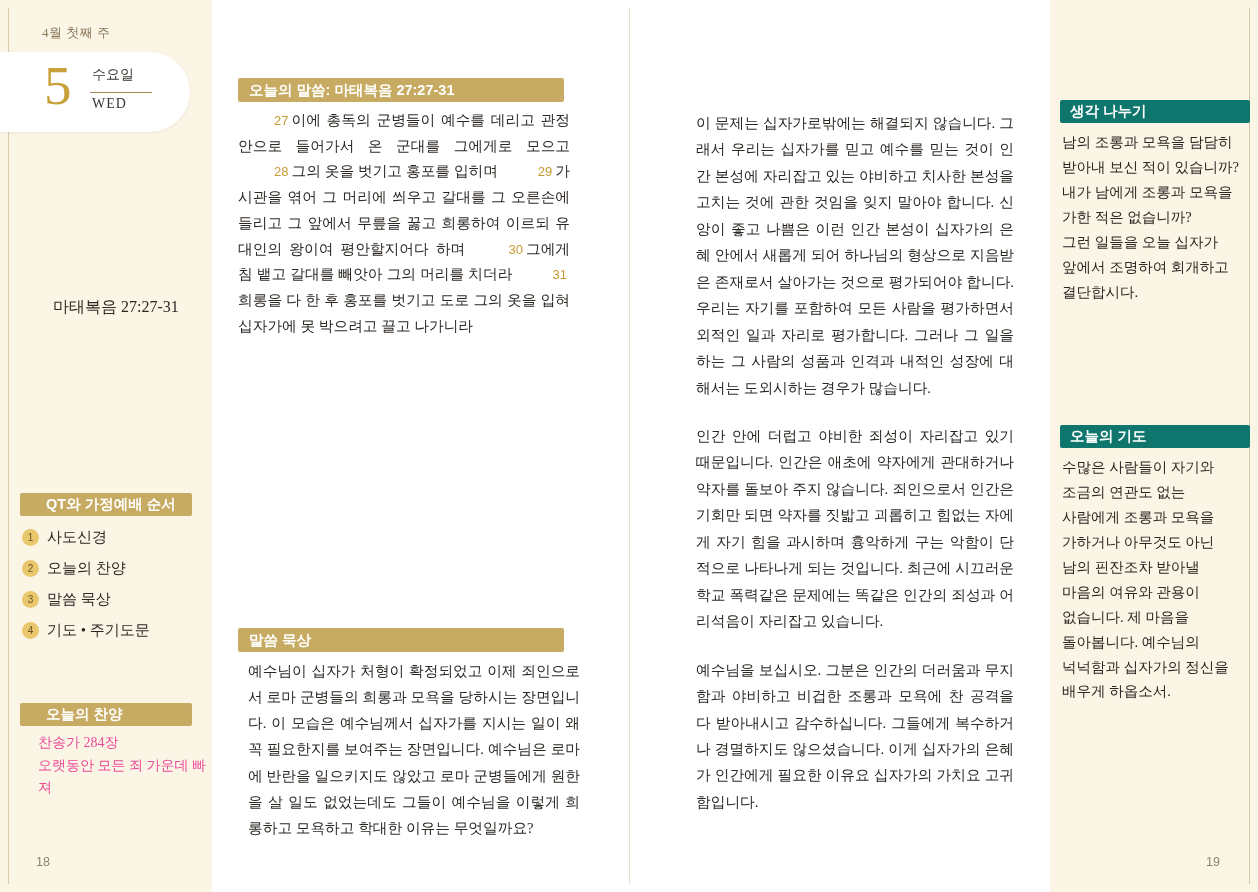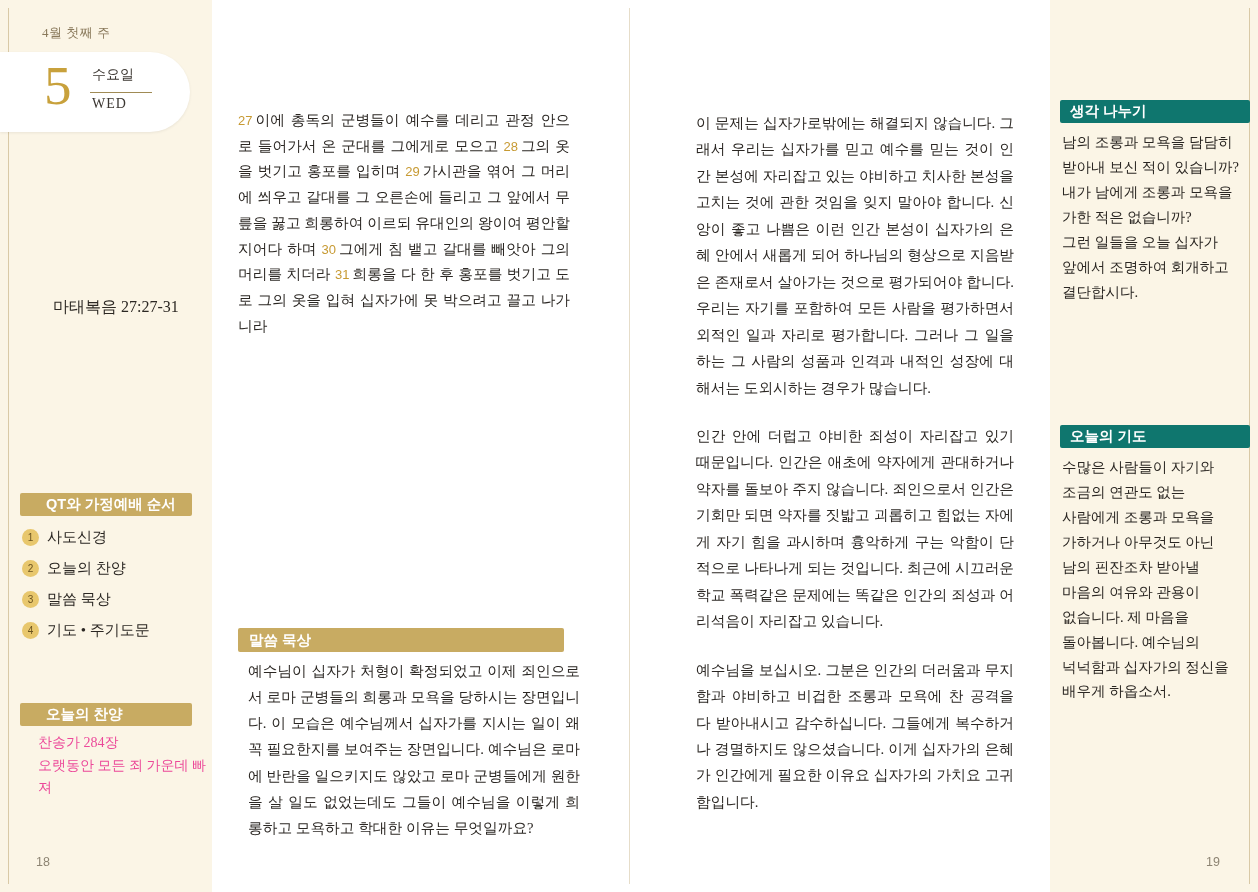--- a/index.html
+++ b/index.html
@@ -184,20 +184,21 @@
     font-size: 14.7px;
     line-height: 1.75;
     color: #2b2723;
     text-align: justify;
   }
   .vnum {
     color: #c79a33;
     font-size: 13px;
     margin-right: 3px;
     font-family: "Liberation Sans", sans-serif;
+    margin-left: 36px;
   }
 
   .meditation-head {
     position: absolute;
     left: 238px; top: 628px;
     width: 326px; height: 24px;
     background: #c8ab62;
     border-radius: 2px;
     color: #ffffff;
     font-size: 14.5px;
@@ -306,20 +307,21 @@
       <span>기도 • 주기도문</span>
     </div>
   </div>
 
   <div class="sec-head" id="hymn-head">오늘의 찬양</div>
   <div class="hymn-body" style="white-space: pre-line;">찬송가 284장
 오랫동안 모든 죄 가운데 빠져</div>
 
   <div class="folio" id="folio-left">18</div>
 
+  <div class="scripture-head">오늘의 말씀: 마태복음 27:27-31</div>
   <div class="scripture-body">
     <span class="vnum">27</span><span>이에 총독의 군병들이 예수를 데리고 관정 안으로 들어가서 온 군대를 그에게로 모으고</span>
     <span class="vnum">28</span><span>그의 옷을 벗기고 홍포를 입히며</span>
     <span class="vnum">29</span><span>가시관을 엮어 그 머리에 씌우고 갈대를 그 오른손에 들리고 그 앞에서 무릎을 꿇고 희롱하여 이르되 유대인의 왕이여 평안할지어다 하며</span>
     <span class="vnum">30</span><span>그에게 침 뱉고 갈대를 빼앗아 그의 머리를 치더라</span>
     <span class="vnum">31</span><span>희롱을 다 한 후 홍포를 벗기고 도로 그의 옷을 입혀 십자가에 못 박으려고 끌고 나가니라</span>
   </div>
 
   <div class="meditation-head">말씀 묵상</div>
   <div class="meditation-body">예수님이 십자가 처형이 확정되었고 이제 죄인으로서 로마 군병들의 희롱과 모욕을 당하시는 장면입니다. 이 모습은 예수님께서 십자가를 지시는 일이 왜 꼭 필요한지를 보여주는 장면입니다. 예수님은 로마에 반란을 일으키지도 않았고 로마 군병들에게 원한을 살 일도 없었는데도 그들이 예수님을 이렇게 희롱하고 모욕하고 학대한 이유는 무엇일까요?</div>

